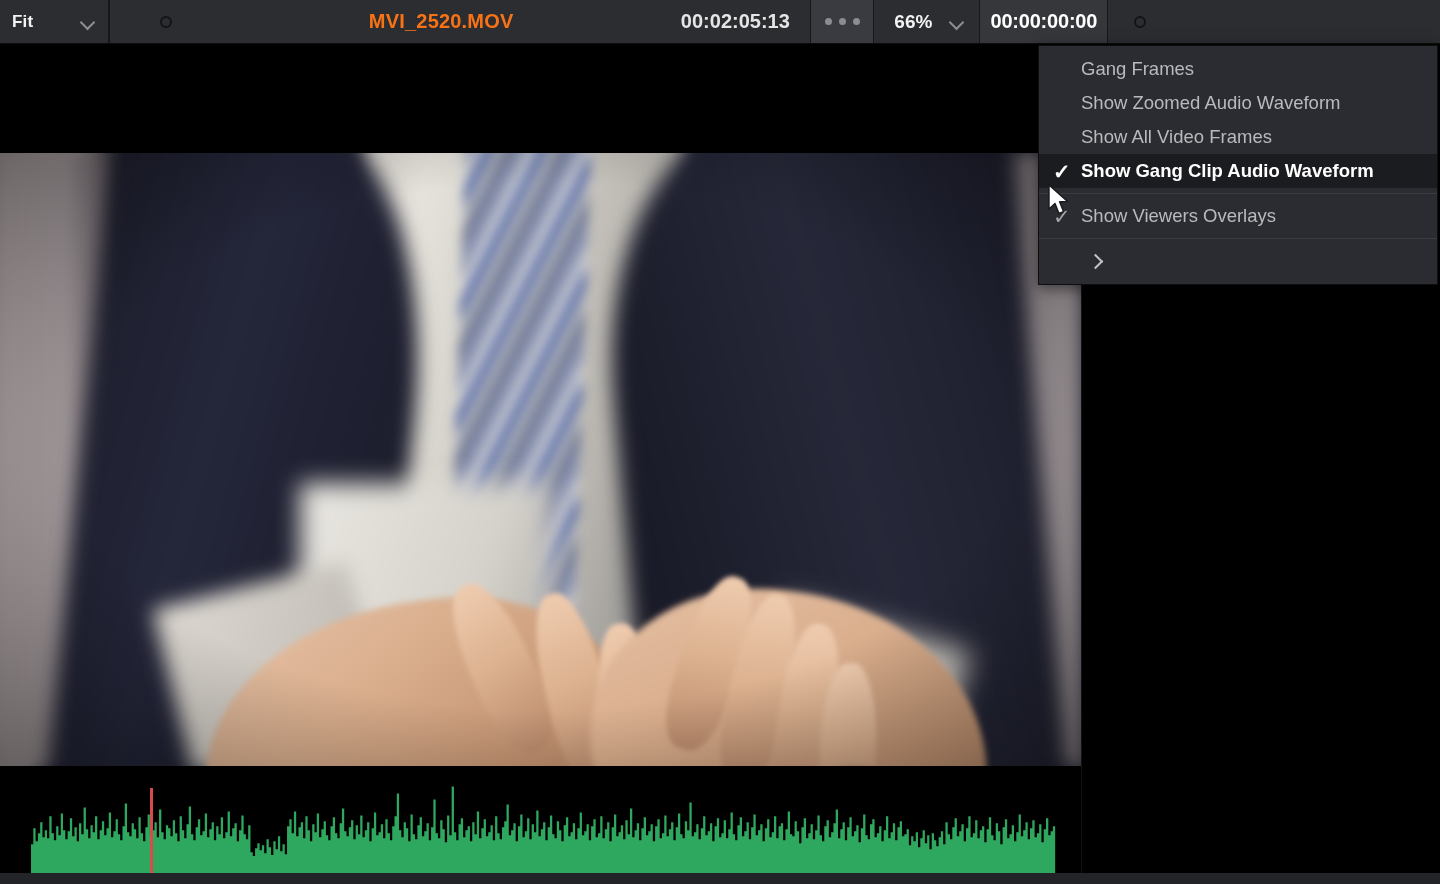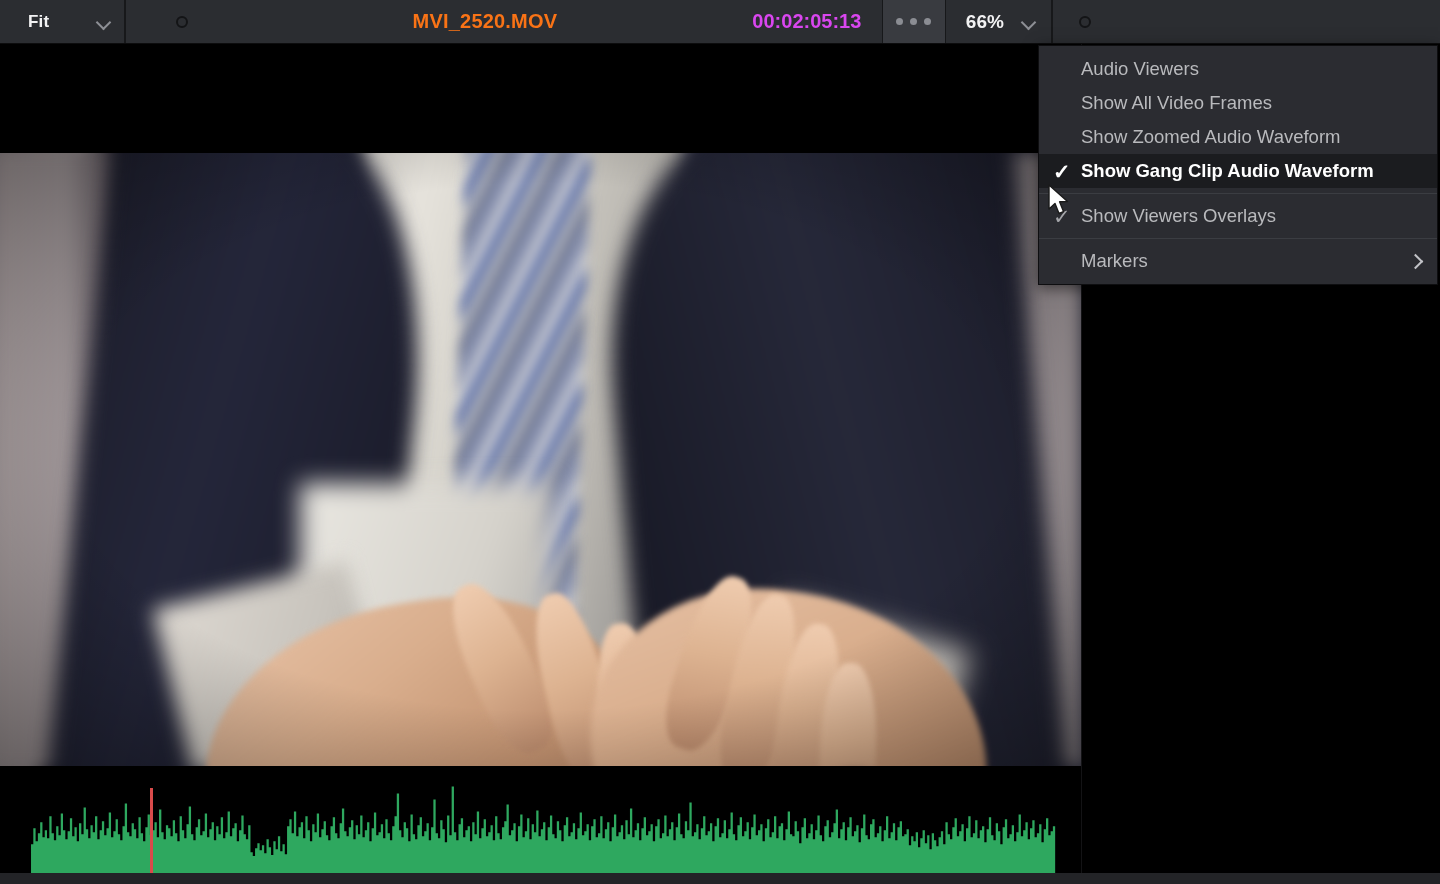--- a/index.html
+++ b/index.html
@@ -20,21 +20,21 @@
     border-bottom: 1px solid #0c0c0d;
   }
   .tb-cell {
     display: flex; align-items: center; justify-content: center;
     height: 100%;
     color: #e9e9ea;
     position: relative;
   }
   .tb-sep { width: 1px; background: #17181a; height: 100%; flex: 0 0 1px; }
 
-  .fit-cell { width: 108px; gap: 0; padding: 0 12px; justify-content: space-between; margin-left: 16px; }
+  .fit-cell { width: 108px; gap: 0; padding: 0 12px; justify-content: space-between; }
   .fit-label { font-size: 17px; font-weight: bold; color: #f2f2f3; letter-spacing: .2px; }
 
   .chev {
     width: 16px; height: 16px; display: inline-block; position: relative;
   }
   .chev::before {
     content: ""; position: absolute; left: 2px; top: 3px;
     width: 9px; height: 9px;
     border-right: 2px solid #8d8f95; border-bottom: 2px solid #8d8f95;
     transform: rotate(45deg);
@@ -263,37 +263,40 @@
 
     <div class="tb-cell dot-btn-cell">
       <span class="ring"></span>
     </div>
 
     <div class="tb-cell title-cell">
       <span id="clip-name-text" style="color: #f97316;">MVI_2520.MOV</span>
     </div>
 
     <div class="tb-cell" style="width:150px">
-      <span style="font-size:20px;font-weight:bold;color:#d946ef">00:02:05:13</span>
+      <span style="font-size:20px;font-weight:bold;color:#e5e5e5">00:02:05:13</span>
     </div>
     <div class="tb-sep"></div>
 
     <div class="tb-cell ellipsis-cell">
       <span class="d"></span>
       <span class="d"></span>
       <span class="d"></span>
     </div>
     <div class="tb-sep"></div>
 
     <div class="tb-cell zoom-cell">
       <span class="zoom-label">66%</span>
       <span class="chev"></span>
     </div>
     <div class="tb-sep"></div>
 
+    <div class="tb-cell tc-cell right">
+      <span>00:00:00:00</span>
+    </div>
     <div class="tb-sep"></div>
 
     <div class="tb-cell tail-cell">
       <span class="ring"></span>
     </div>
   </div>
 
   <div class="viewer">
     <div class="letterbox-top"></div>
     <div class="frame">
@@ -333,43 +336,42 @@
       </svg>
     <div class="playhead" id="playhead" style="left: 149.719px; background: rgb(217, 75, 75);"></div>
   </div>
   <div class="wave-right-black"></div>
   <div class="vert-divider"></div>
   <div class="bottom-strip"></div>
 
   <div class="menu" id="options-menu">
       <div class="menu-item">
         <span class="check"></span>
-        <span class="mlabel">Audio Viewers</span>
+        <span class="mlabel">Gang Frames</span>
+      </div>
+      <div class="menu-item">
+        <span class="check"></span>
+        <span class="mlabel">Show Zoomed Audio Waveform</span>
       </div>
       <div class="menu-item">
         <span class="check"></span>
         <span class="mlabel">Show All Video Frames</span>
-      </div>
-      <div class="menu-item">
-        <span class="check"></span>
-        <span class="mlabel">Show Zoomed Audio Waveform</span>
       </div>
       <div class="menu-item selected">
         <span class="check">✓</span>
         <span class="mlabel">Show Gang Clip Audio Waveform</span>
       </div>
       <div class="menu-sep"></div>
       <div class="menu-item checked-dim">
         <span class="check">✓</span>
         <span class="mlabel">Show Viewers Overlays</span>
       </div>
       <div class="menu-sep"></div>
       <div class="menu-item">
         <span class="check"></span>
-        <span class="mlabel">Markers</span>
         <span class="submenu-arrow"></span>
       </div>
     </div>
 
   <svg class="cursor" viewBox="0 0 26 34">
     <path d="M2,1 L2,25 L8,19.5 L12,29.5 L16.5,27.6 L12.6,17.8 L20.5,17.5 Z" fill="#ffffff" stroke="#1a1a1a" stroke-width="1.4" stroke-linejoin="round"></path>
   </svg>
 
 </div>
 

